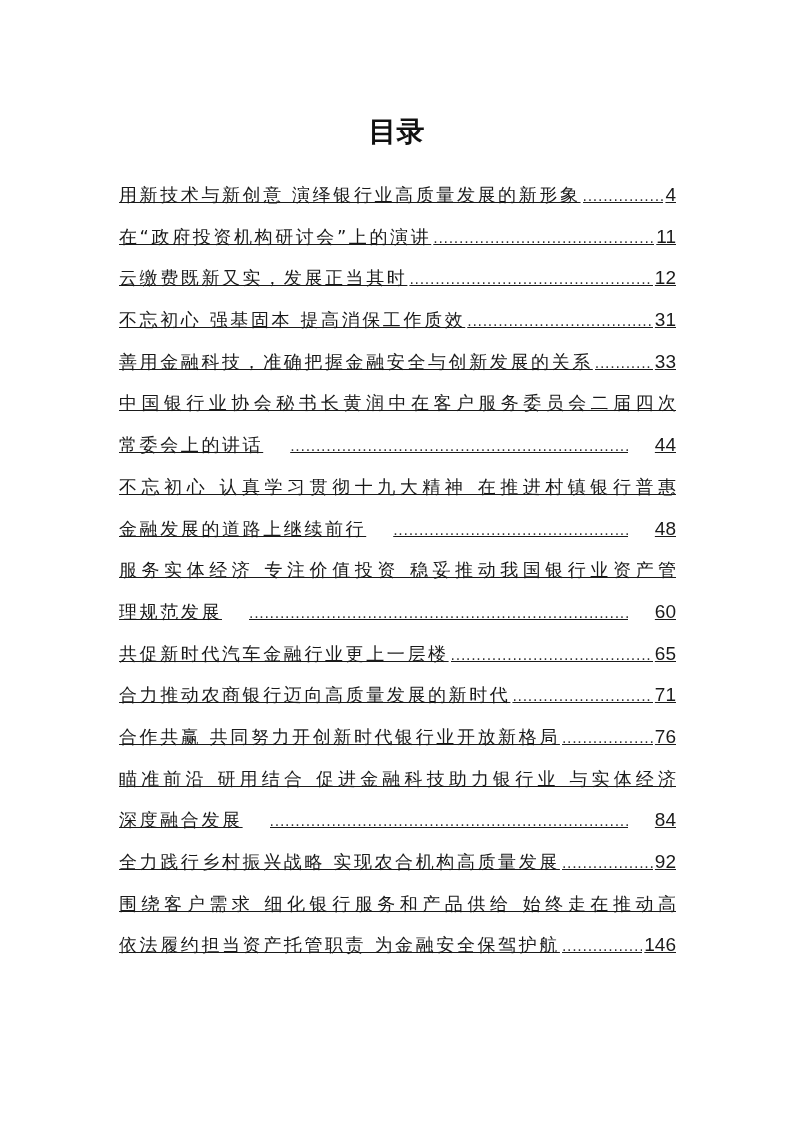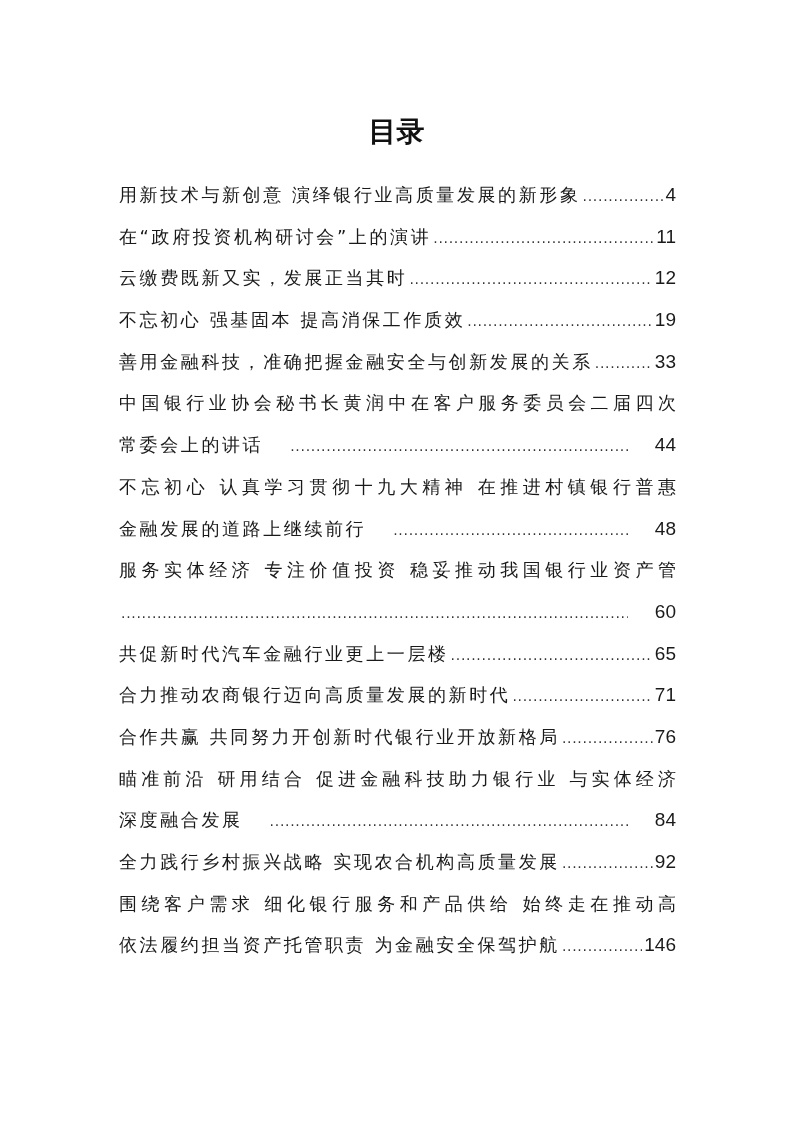--- a/index.html
+++ b/index.html
@@ -13,20 +13,21 @@
     text-align: center; font-size: 28px; font-weight: bold; line-height: 40px;
     color: #111;
   }
   .toc {
     position: absolute; left: 119px; width: 557px; top: 174px;
   }
   .line {
     height: 41.7px; line-height: 41.7px; font-size: 18px;
     display: flex; align-items: baseline; white-space: nowrap; overflow: hidden;
     letter-spacing: 2.6px;
+    text-decoration: underline;
   }
   .line.cont { letter-spacing: 2.6px; gap: 25px; }
   .line .text { flex: 0 0 auto; }
   .line .wrap-text { flex: 1 1 auto; text-align: justify; text-align-last: justify; letter-spacing: 0; }
   .line .leader {
     flex: 1 1 auto; overflow: hidden; letter-spacing: 0;
     font-size: 14px; color: #333; margin: 0 2px;
   }
   .line .leader::before {
     content: "....................................................................................................................................................................................................";
@@ -63,21 +64,21 @@
       <span class="text">云缴费既新又实，发展正当其时</span>
       <span class="leader"></span>
       <span class="page">12</span>
     </div>
   </a>
 
   <a class="entry">
     <div class="line">
       <span class="text">不忘初心 强基固本 提高消保工作质效</span>
       <span class="leader"></span>
-      <span class="page">19</span>
+      <span class="page">31</span>
     </div>
   </a>
 
   <a class="entry">
     <div class="line">
       <span class="text">善用金融科技，准确把握金融安全与创新发展的关系</span>
       <span class="leader"></span>
       <span class="page">33</span>
     </div>
   </a>
@@ -102,20 +103,21 @@
       <span class="leader"></span>
       <span class="page">48</span>
     </div>
   </a>
 
   <a class="entry">
     <div class="line">
       <span class="wrap-text">服务实体经济 专注价值投资 稳妥推动我国银行业资产管</span>
     </div>
     <div class="line cont">
+      <span class="text">理规范发展</span>
       <span class="leader"></span>
       <span class="page">60</span>
     </div>
   </a>
 
   <a class="entry">
     <div class="line">
       <span class="text">共促新时代汽车金融行业更上一层楼</span>
       <span class="leader"></span>
       <span class="page">65</span>

